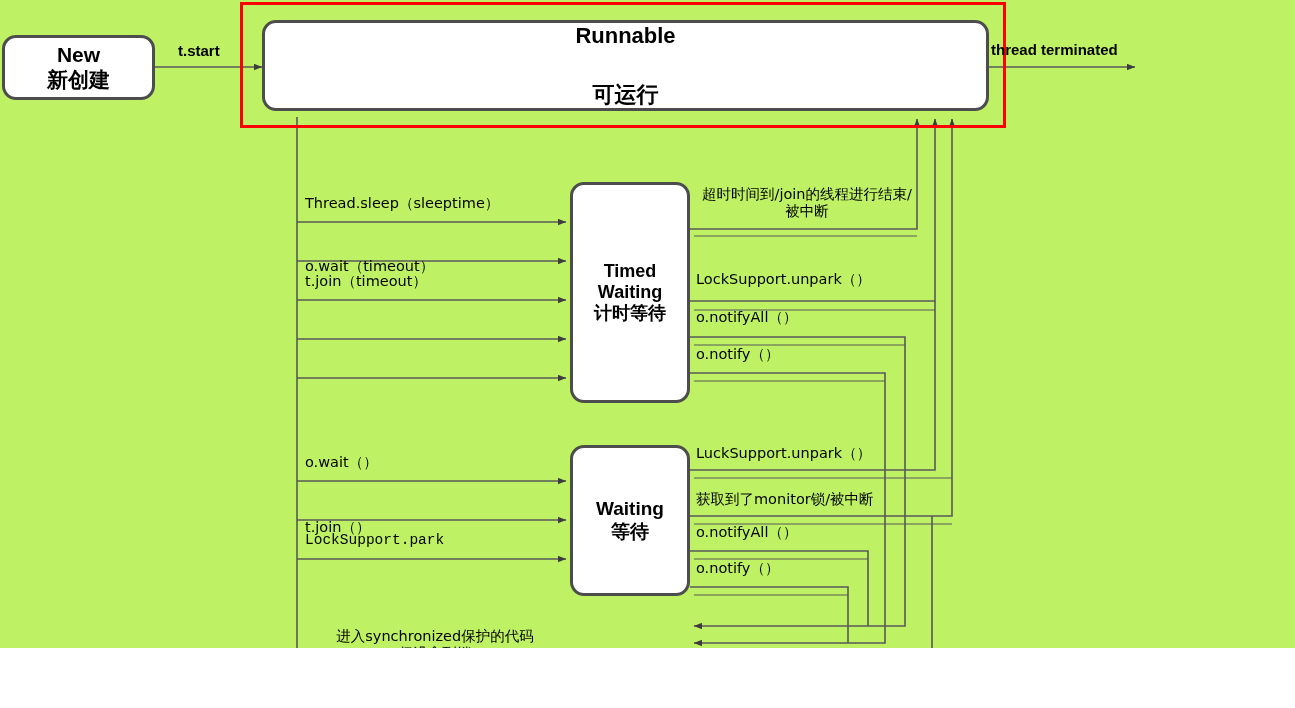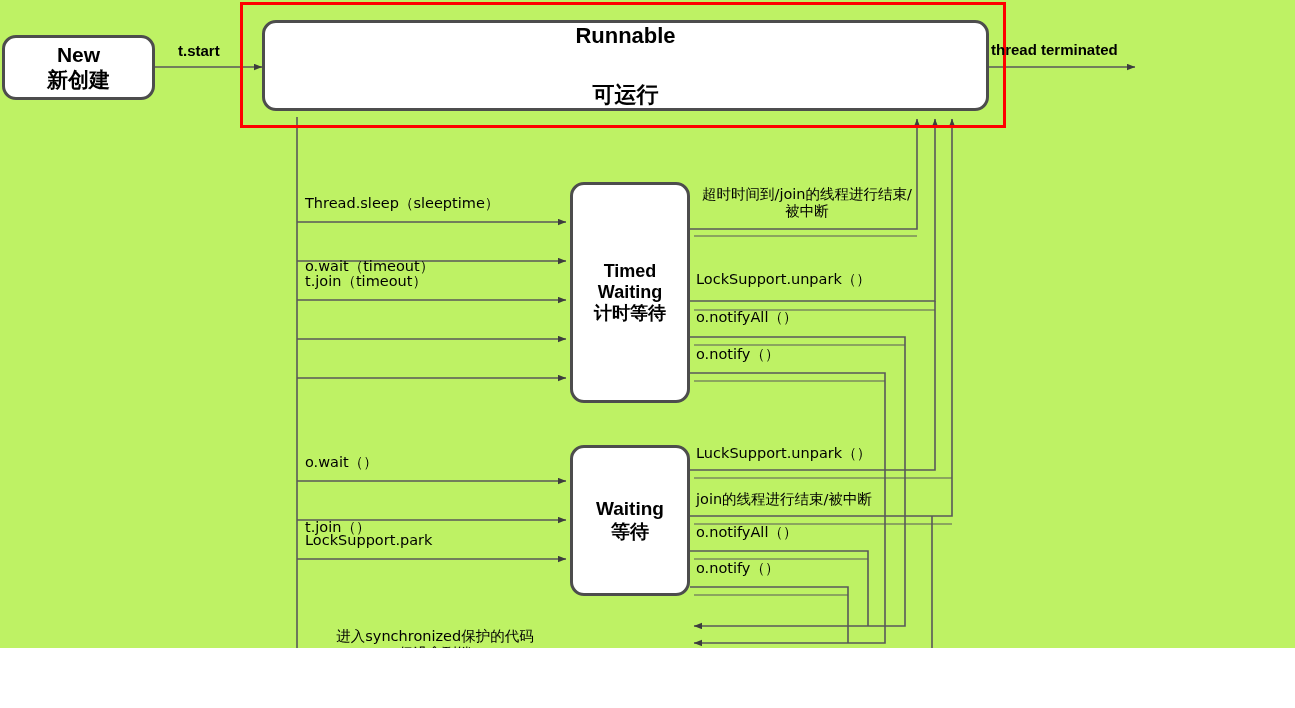--- a/index.html
+++ b/index.html
@@ -131,31 +131,31 @@
 
   <div class="edge-label lbl-bold" style="left:178px;top:42px;">t.start</div>
   <div class="edge-label lbl-bold" style="left:991px;top:41px;">thread terminated</div>
 
   <div class="edge-label lbl-code" style="left:305px;top:195px;">Thread.sleep（sleeptime）</div>
   <div class="edge-label lbl-code" style="left:305px;top:234px;margin-top:24px;">o.wait（timeout）</div>
   <div class="edge-label lbl-code" style="left:305px;top:273px;">t.join（timeout）</div>
 
   <div class="edge-label lbl-code" style="left:305px;top:454px;">o.wait（）</div>
   <div class="edge-label lbl-code" style="left:305px;top:493px;margin-top:26px;">t.join（）</div>
-  <div class="edge-label lbl-code" style="left:305px;top:532px;">LockSupport.park</div>
+  <div class="edge-label lbl-code" style="left:305px;top:532px;font-family:Liberation Mono, monospace;">LockSupport.park</div>
 
   <div class="edge-label lbl-cn center" style="left:305px;top:628px;width:260px;">进入synchronized保护的代码
 但没拿到锁</div>
 
   <div class="edge-label lbl-cn center" style="left:696px;top:186px;width:222px;">超时时间到/join的线程进行结束/
 被中断</div>
   <div class="edge-label lbl-code" style="left:696px;top:271px;">LockSupport.unpark（）</div>
   <div class="edge-label lbl-code" style="left:696px;top:309px;">o.notifyAll（）</div>
   <div class="edge-label lbl-code" style="left:696px;top:346px;">o.notify（）</div>
 
   <div class="edge-label lbl-code" style="left:696px;top:445px;">LuckSupport.unpark（）</div>
-  <div class="edge-label lbl-cn" style="left:696px;top:491px;">join的线程进行结束/被中断</div>
+  <div class="edge-label lbl-cn" style="left:696px;top:491px;">获取到了monitor锁/被中断</div>
   <div class="edge-label lbl-code" style="left:696px;top:524px;">o.notifyAll（）</div>
   <div class="edge-label lbl-code" style="left:696px;top:560px;">o.notify（）</div>
 
   <div class="edge-label lbl-cn" style="left:696px;top:648px;">获取到了monitor锁</div>
 
 </div>
 
 </body></html>

